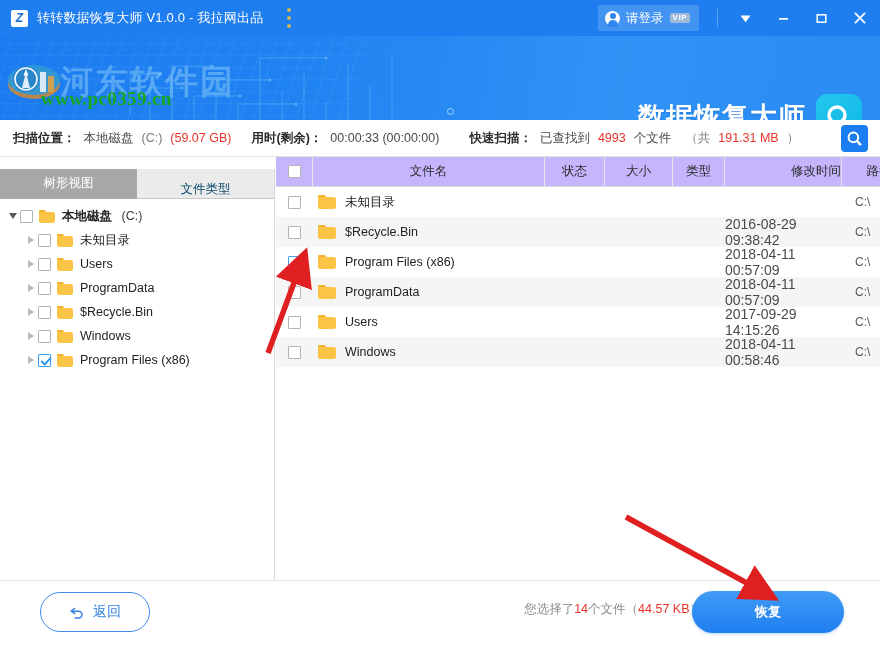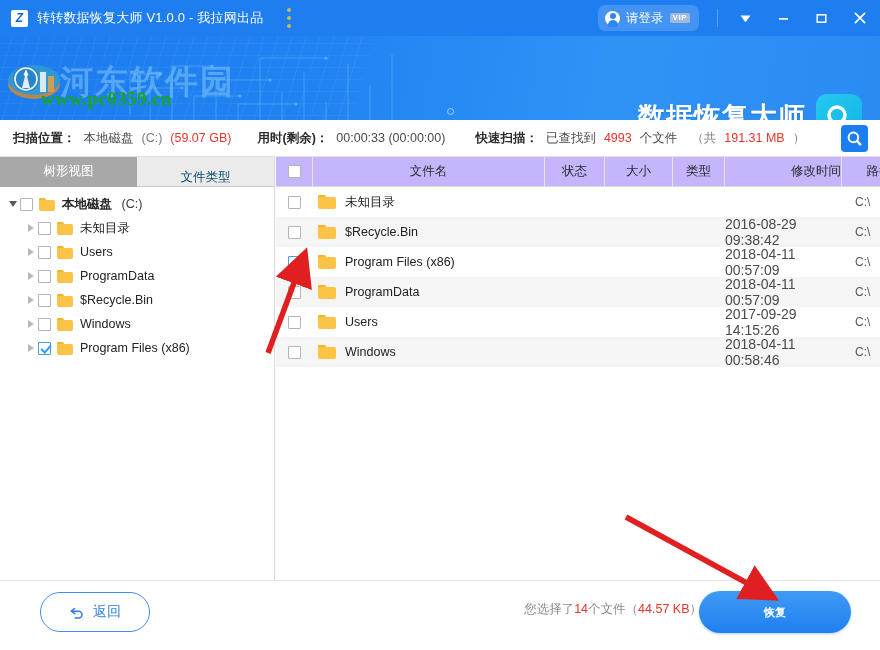--- a/index.html
+++ b/index.html
@@ -51,21 +51,21 @@
     background: #e3c23c; opacity: .85;
   }
   .tb-right {
     position: absolute; right: 0; top: 0; height: 36px;
     display: flex; align-items: center;
   }
   .login-chip {
     display: flex; align-items: center; gap: 6px;
     height: 26px; padding: 0 9px 0 7px;
     background: rgba(255,255,255,.17);
-    border-radius: 7px;
+    border-radius: 1px;
     margin-right: 18px;
     cursor: pointer;
   }
   .login-chip .avt {
     width: 15px; height: 15px; border-radius: 50%;
     background: #ffffff;
     position: relative; flex: 0 0 auto;
   }
   .login-chip .avt::before {
     content: ""; position: absolute; left: 4.5px; top: 2.7px;
@@ -168,38 +168,38 @@
     display: flex; align-items: center;
     font-size: 12.5px; color: #3b3b3b;
     white-space: nowrap;
   }
   .scanbar .lbl { font-weight: bold; color: #2b2b2b; }
   .scanbar .val { color: #4a4a4a; }
   .scanbar .red { color: #e8342a; }
   .scanbar .muted { color: #7c7c7c; }
   .sb-seg { display: flex; align-items: center; gap: 8px; }
   #sb-loc { margin-left: 13px; }
-  #sb-time { margin-left: 26px; }
+  #sb-time { margin-left: 20px; }
   #sb-scan { margin-left: 30px; }
   .search-btn {
     position: absolute; right: 12px; top: 5px;
     width: 27px; height: 27px; border-radius: 4px;
     background: #1b7ef0;
     display: flex; align-items: center; justify-content: center;
     cursor: pointer;
   }
 
   
   .main {
     position: absolute; top: 157px; left: 0;
     width: 880px; height: 423px;
     background: #ffffff;
   }
   .left-panel {
-    position: absolute; left: 0; top: 0;
+    position: absolute; left: 0; top: 12px;
     width: 275px; height: 423px;
     background: #ffffff;
     border-right: 1px solid #d8d8d8;
   }
   .tabs { display: flex; height: 30px; }
   .tab {
     flex: 1; display: flex; align-items: center; justify-content: center;
     font-size: 12.5px; cursor: pointer;
     border-bottom: 1px solid #c9c9c9;
   }
@@ -316,24 +316,24 @@
     background: #ffffff; color: #2f7fe0;
     display: flex; align-items: center; justify-content: center; gap: 7px;
     font-size: 14px; cursor: pointer;
   }
   .sel-info {
     position: absolute; right: 178px; top: 20px;
     font-size: 12.5px; color: #8a8a8a; white-space: nowrap;
   }
   .sel-info .red { color: #e8342a; }
   .btn-recover {
-    position: absolute; right: 29px; top: 10px;
+    position: absolute; right: 36px; top: 10px;
     width: 152px; height: 42px; border-radius: 21px;
     background: linear-gradient(180deg, #3f9bf5 0%, #1f7ff0 100%);
-    color: #ffffff; font-size: 11px; font-weight: bold;
+    color: #ffffff; font-size: 13px; font-weight: bold;
     display: flex; align-items: center; justify-content: center;
     cursor: pointer;
     box-shadow: 0 1px 3px rgba(30,120,230,.35);
   }
 
   
   .arrow-layer {
     position: absolute; left: 0; top: 0;
     width: 880px; height: 650px;
     pointer-events: none; z-index: 50;

